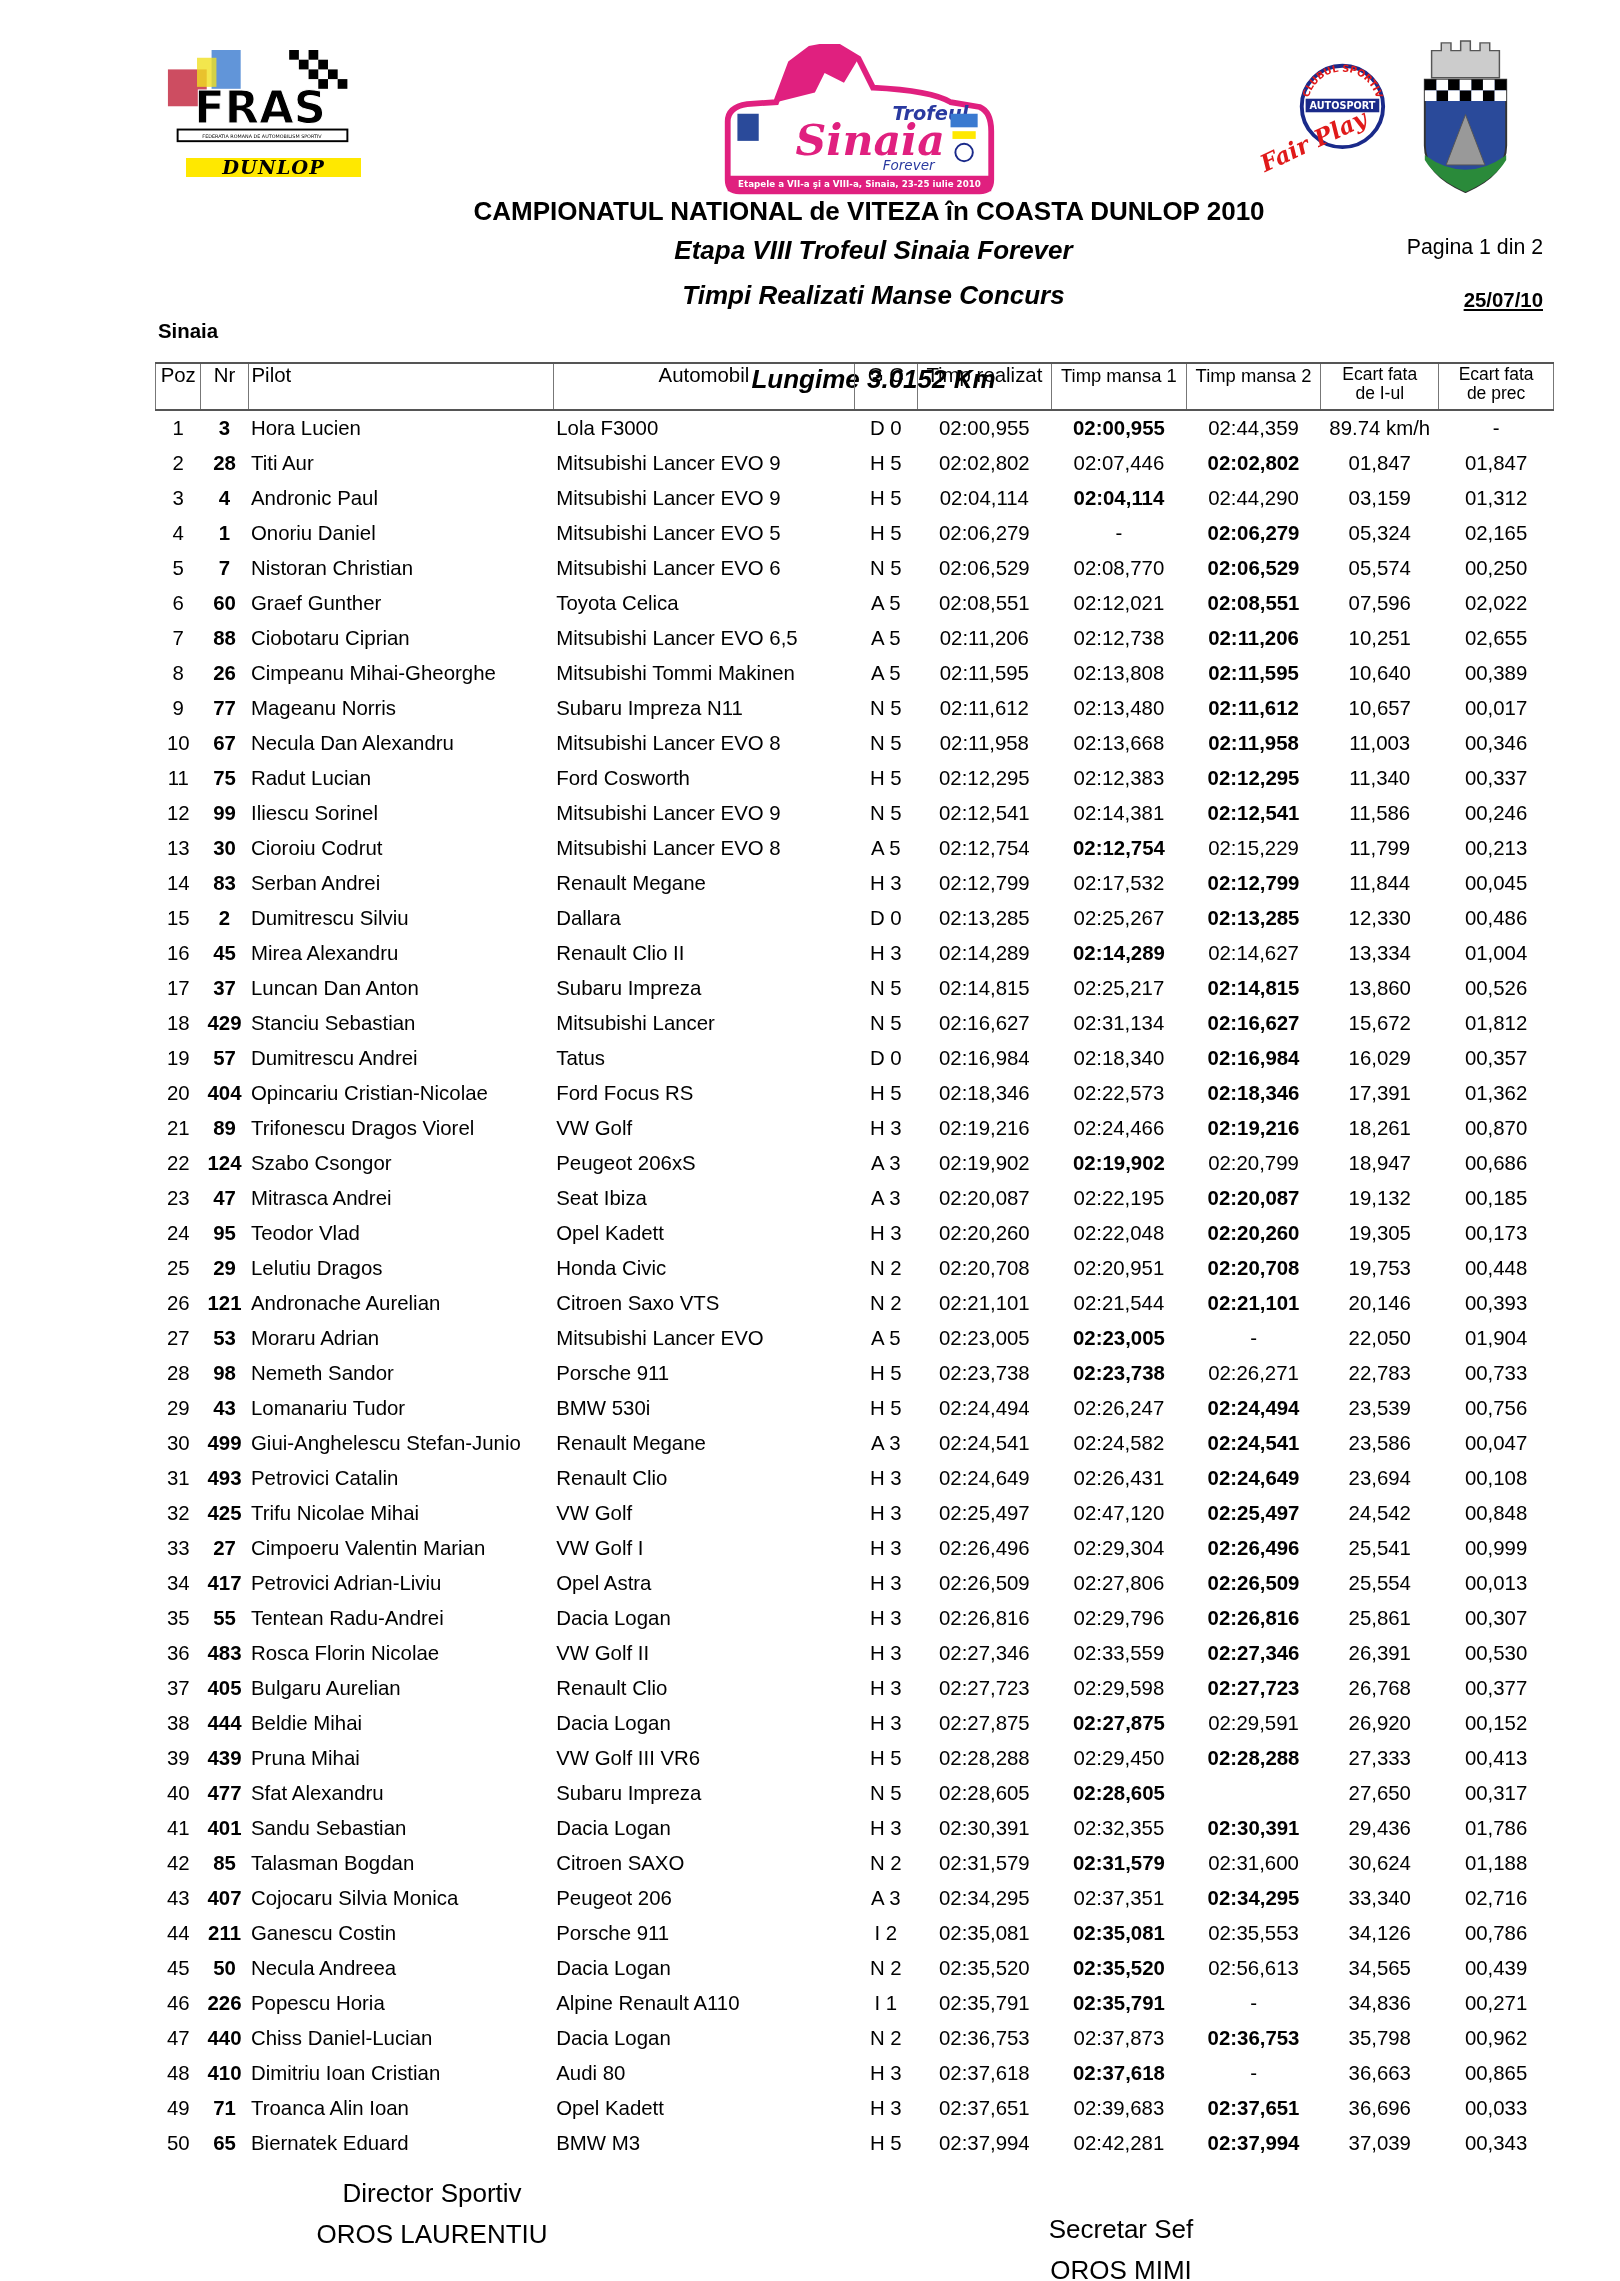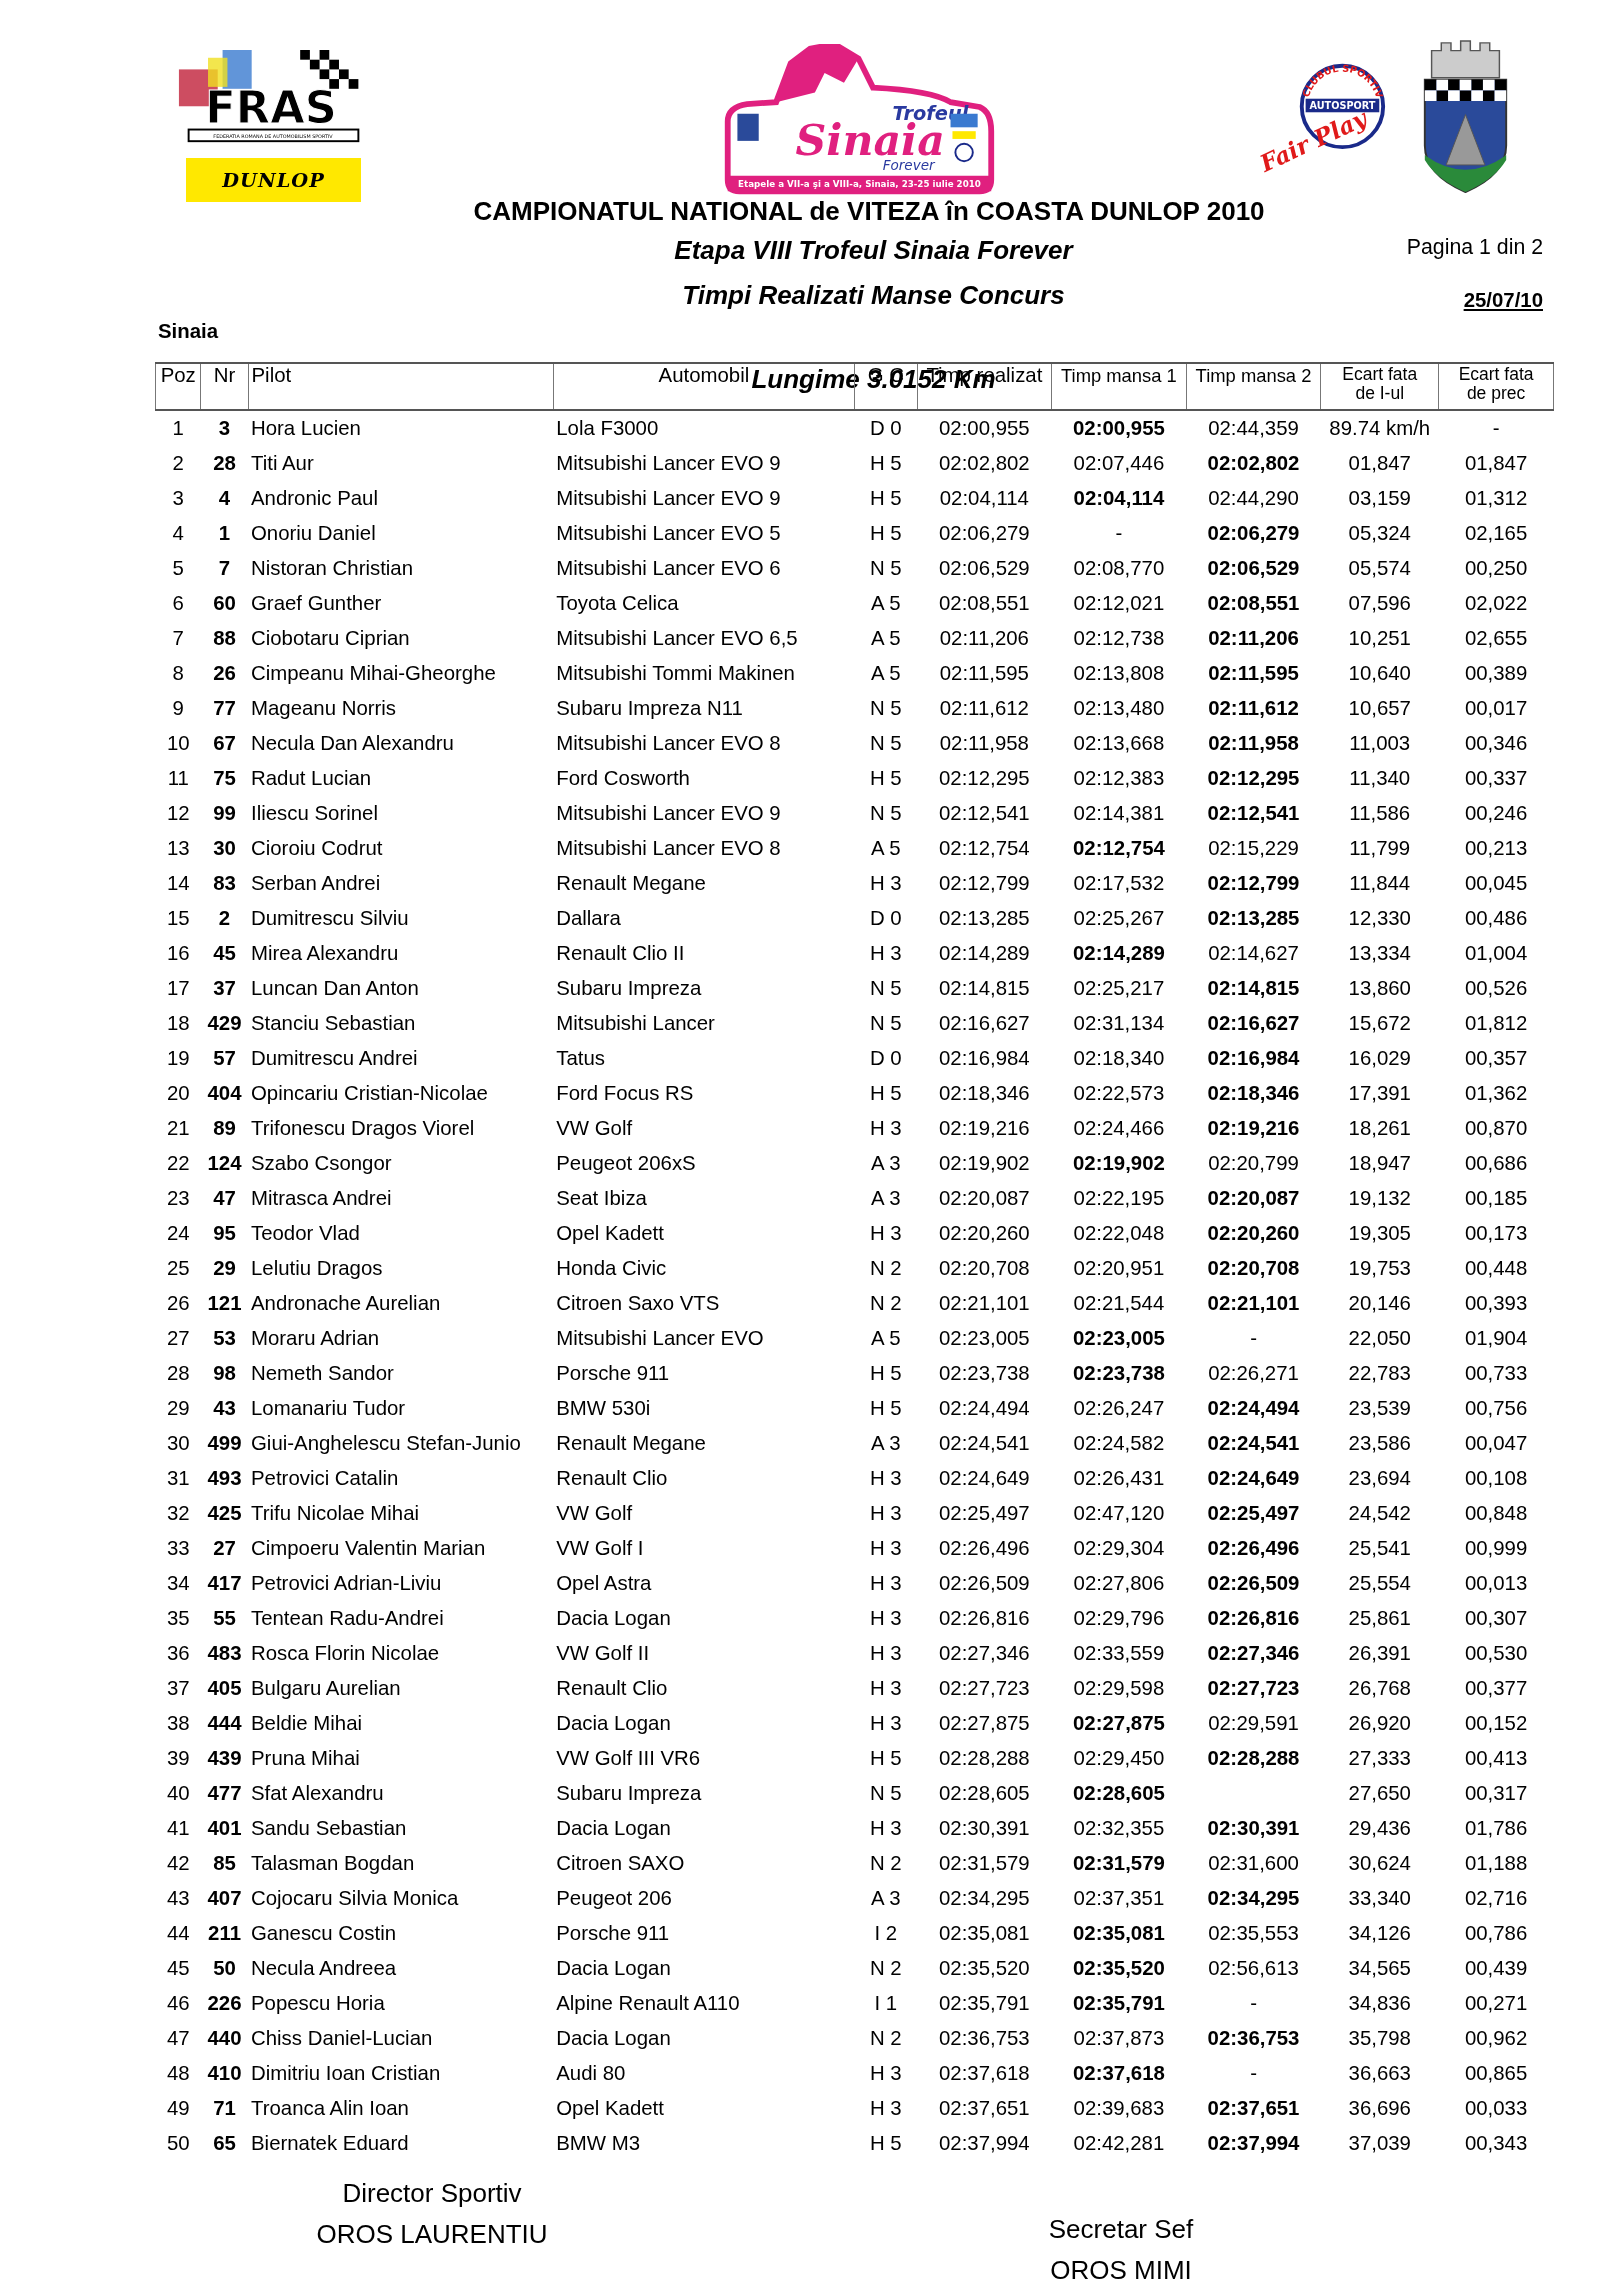--- a/index.html
+++ b/index.html
@@ -1,20 +1,20 @@
 <!DOCTYPE html>
 <html><head>
 <meta charset="utf-8">
 <style>
   html,body{margin:0;padding:0;background:#fff;}
   body{width:1621px;height:2281px;position:relative;font-family:"Liberation Sans",sans-serif;color:#000;overflow:hidden;}
   .abs{position:absolute;}
   
-  .logo-fras{left:174px;top:50px;width:199px;height:97px;}
-  .logo-dunlop{left:186px;top:158px;width:175px;height:44px;background:#ffe800;display:flex;align-items:center;justify-content:center;font-family:"DejaVu Serif",serif;font-weight:bold;font-style:italic;font-size:19.4px;letter-spacing:1px;}
+  .logo-fras{left:163px;top:50px;width:199px;height:97px;}
+  .logo-dunlop{left:186px;top:158px;width:175px;height:19px;background:#ffe800;display:flex;align-items:center;justify-content:center;font-family:"DejaVu Serif",serif;font-weight:bold;font-style:italic;font-size:19.4px;letter-spacing:1px;}
   .logo-sinaia{left:718px;top:44px;width:281px;height:155px;}
   .logo-fairplay{left:1257px;top:58px;width:136px;height:126px;}
   .logo-crest{left:1417px;top:39px;width:97px;height:155px;}
   .t1{top:196px;left:442px;width:854px;font-size:26px;font-weight:bold;text-align:center;}
   .t2{top:235px;left:602px;width:543px;font-size:26px;font-weight:bold;font-style:italic;text-align:center;}
   .t3{top:280px;left:602px;width:543px;font-size:26px;font-weight:bold;font-style:italic;text-align:center;}
   .t4{top:328px;left:602px;width:543px;font-size:26px;font-weight:bold;font-style:italic;text-align:center;margin-top:36px;}
   .page{top:235px;left:1359px;width:184px;text-align:right;font-size:21.3px;}
   .date{top:289px;left:1359px;width:184px;text-align:right;font-size:20.4px;font-weight:bold;text-decoration:underline;}
   .loc{top:320px;left:158px;font-size:20.4px;font-weight:bold;}

